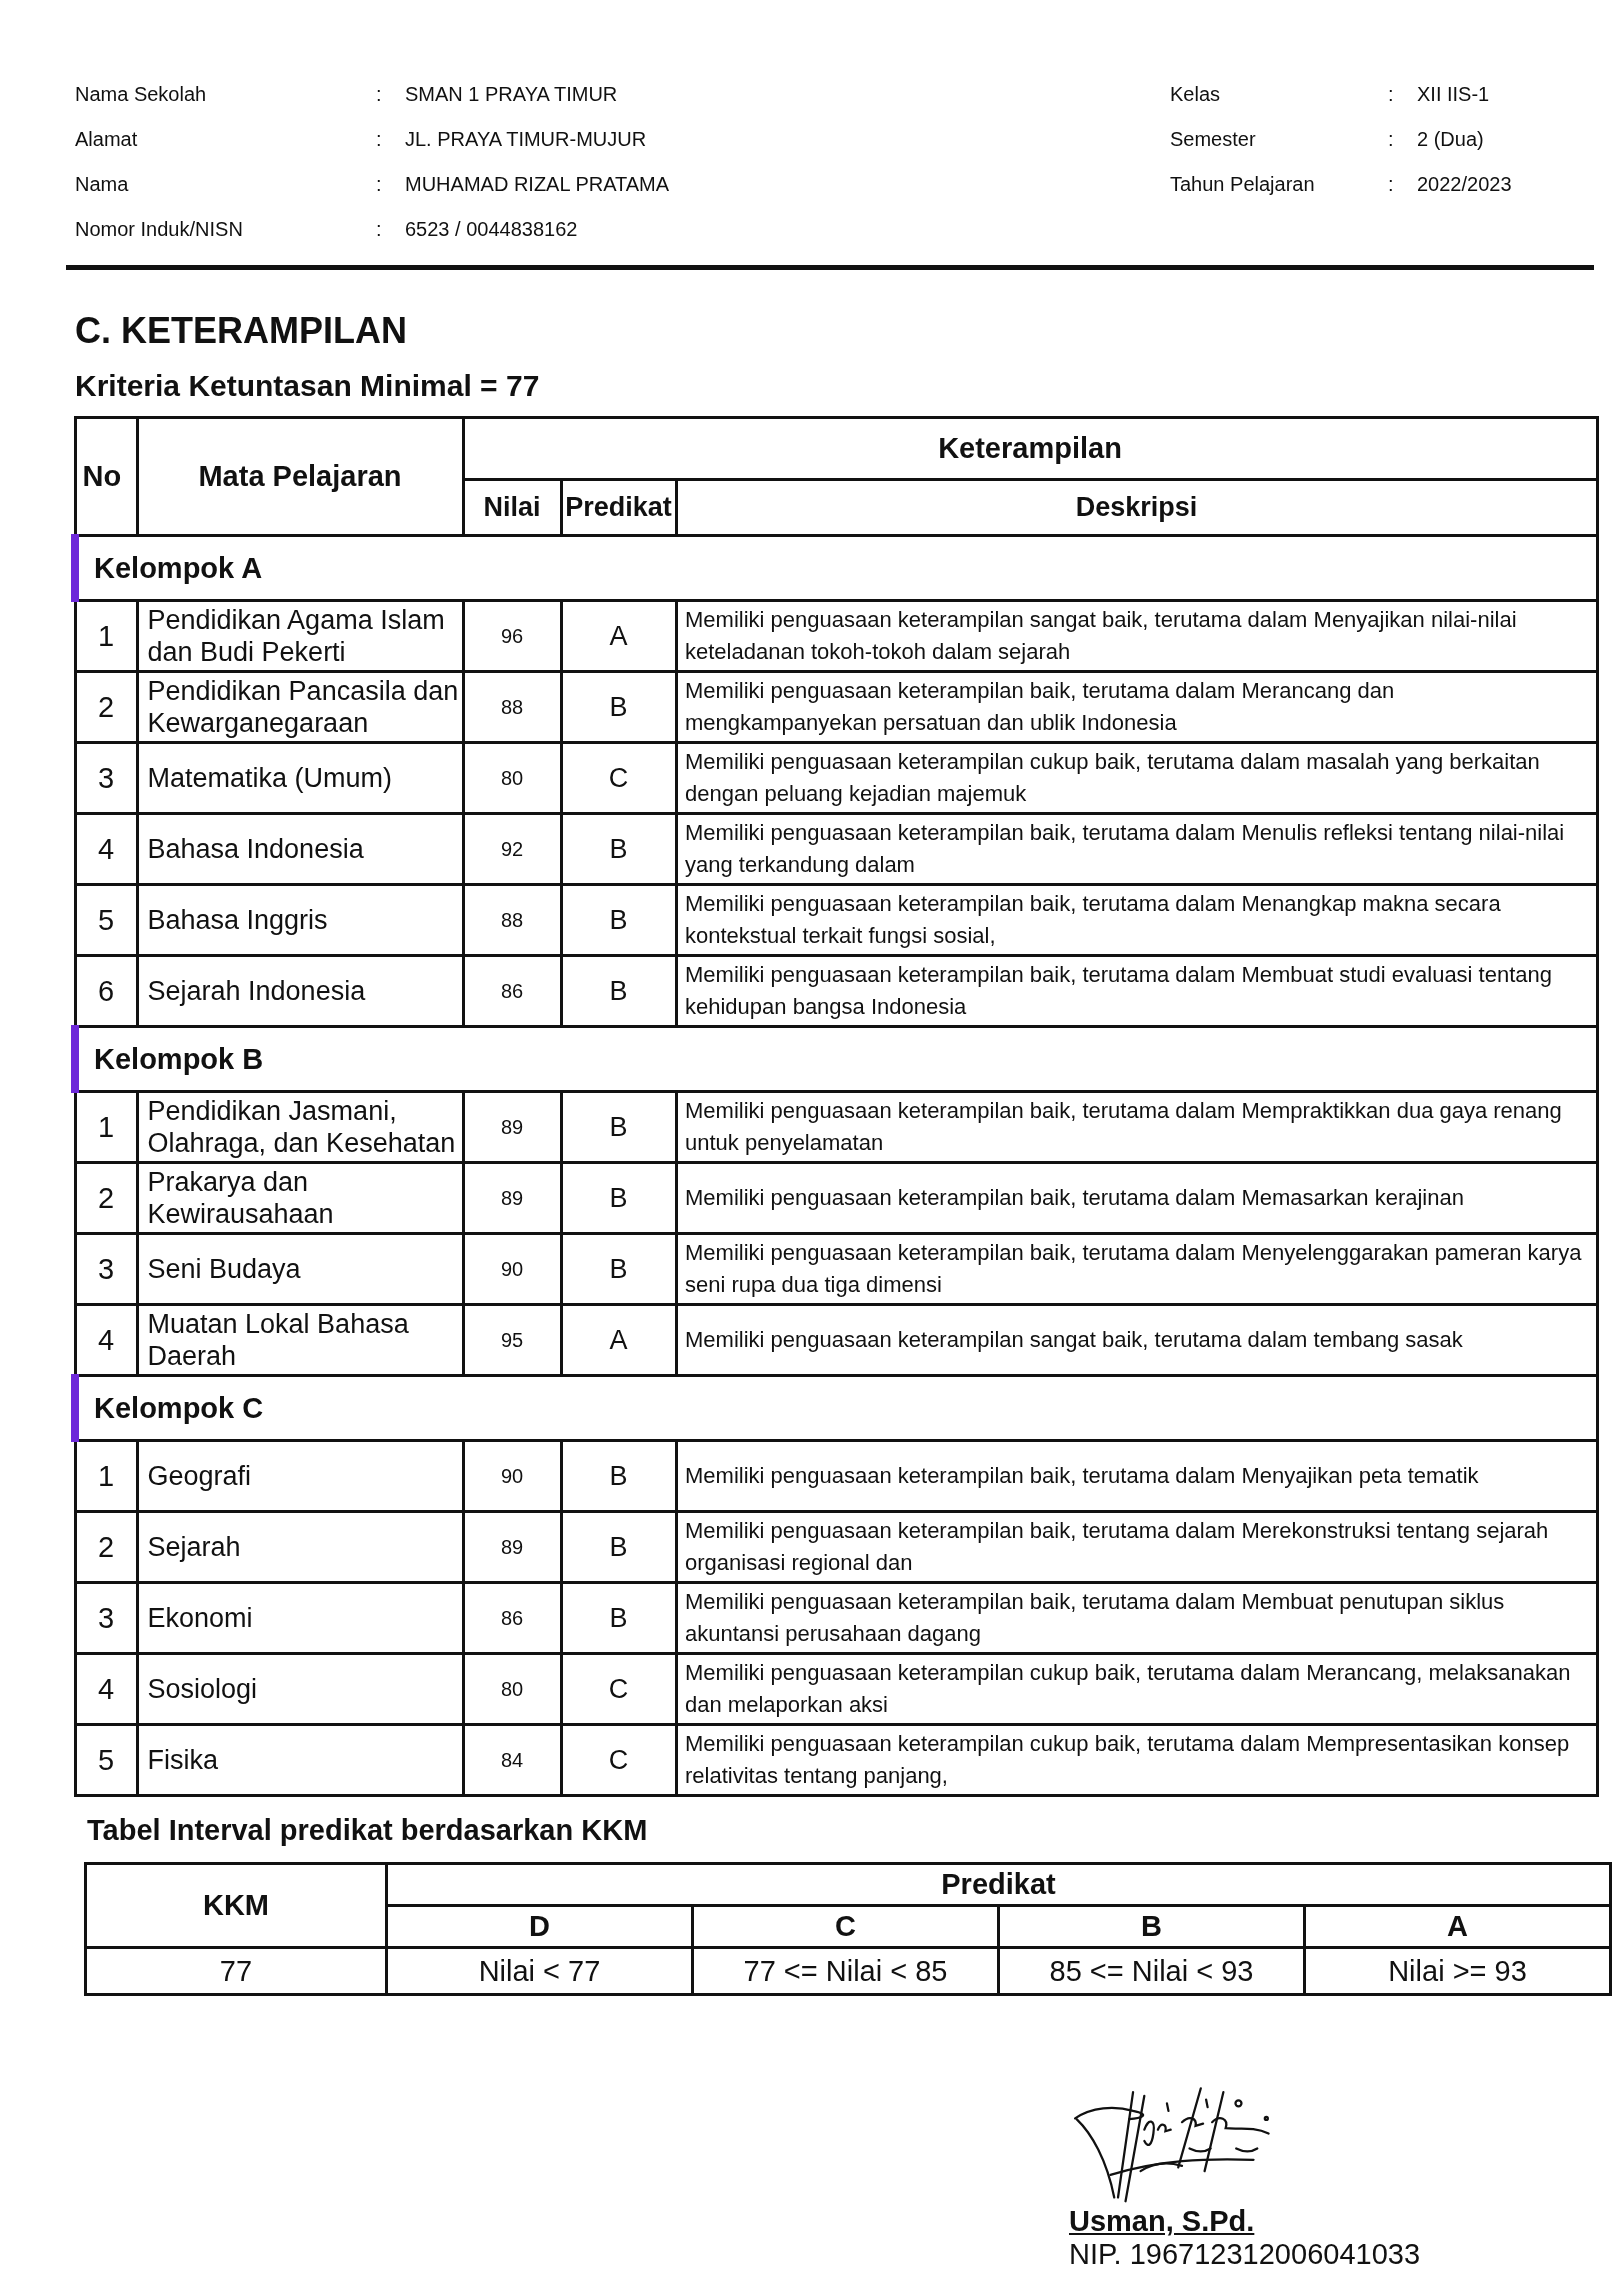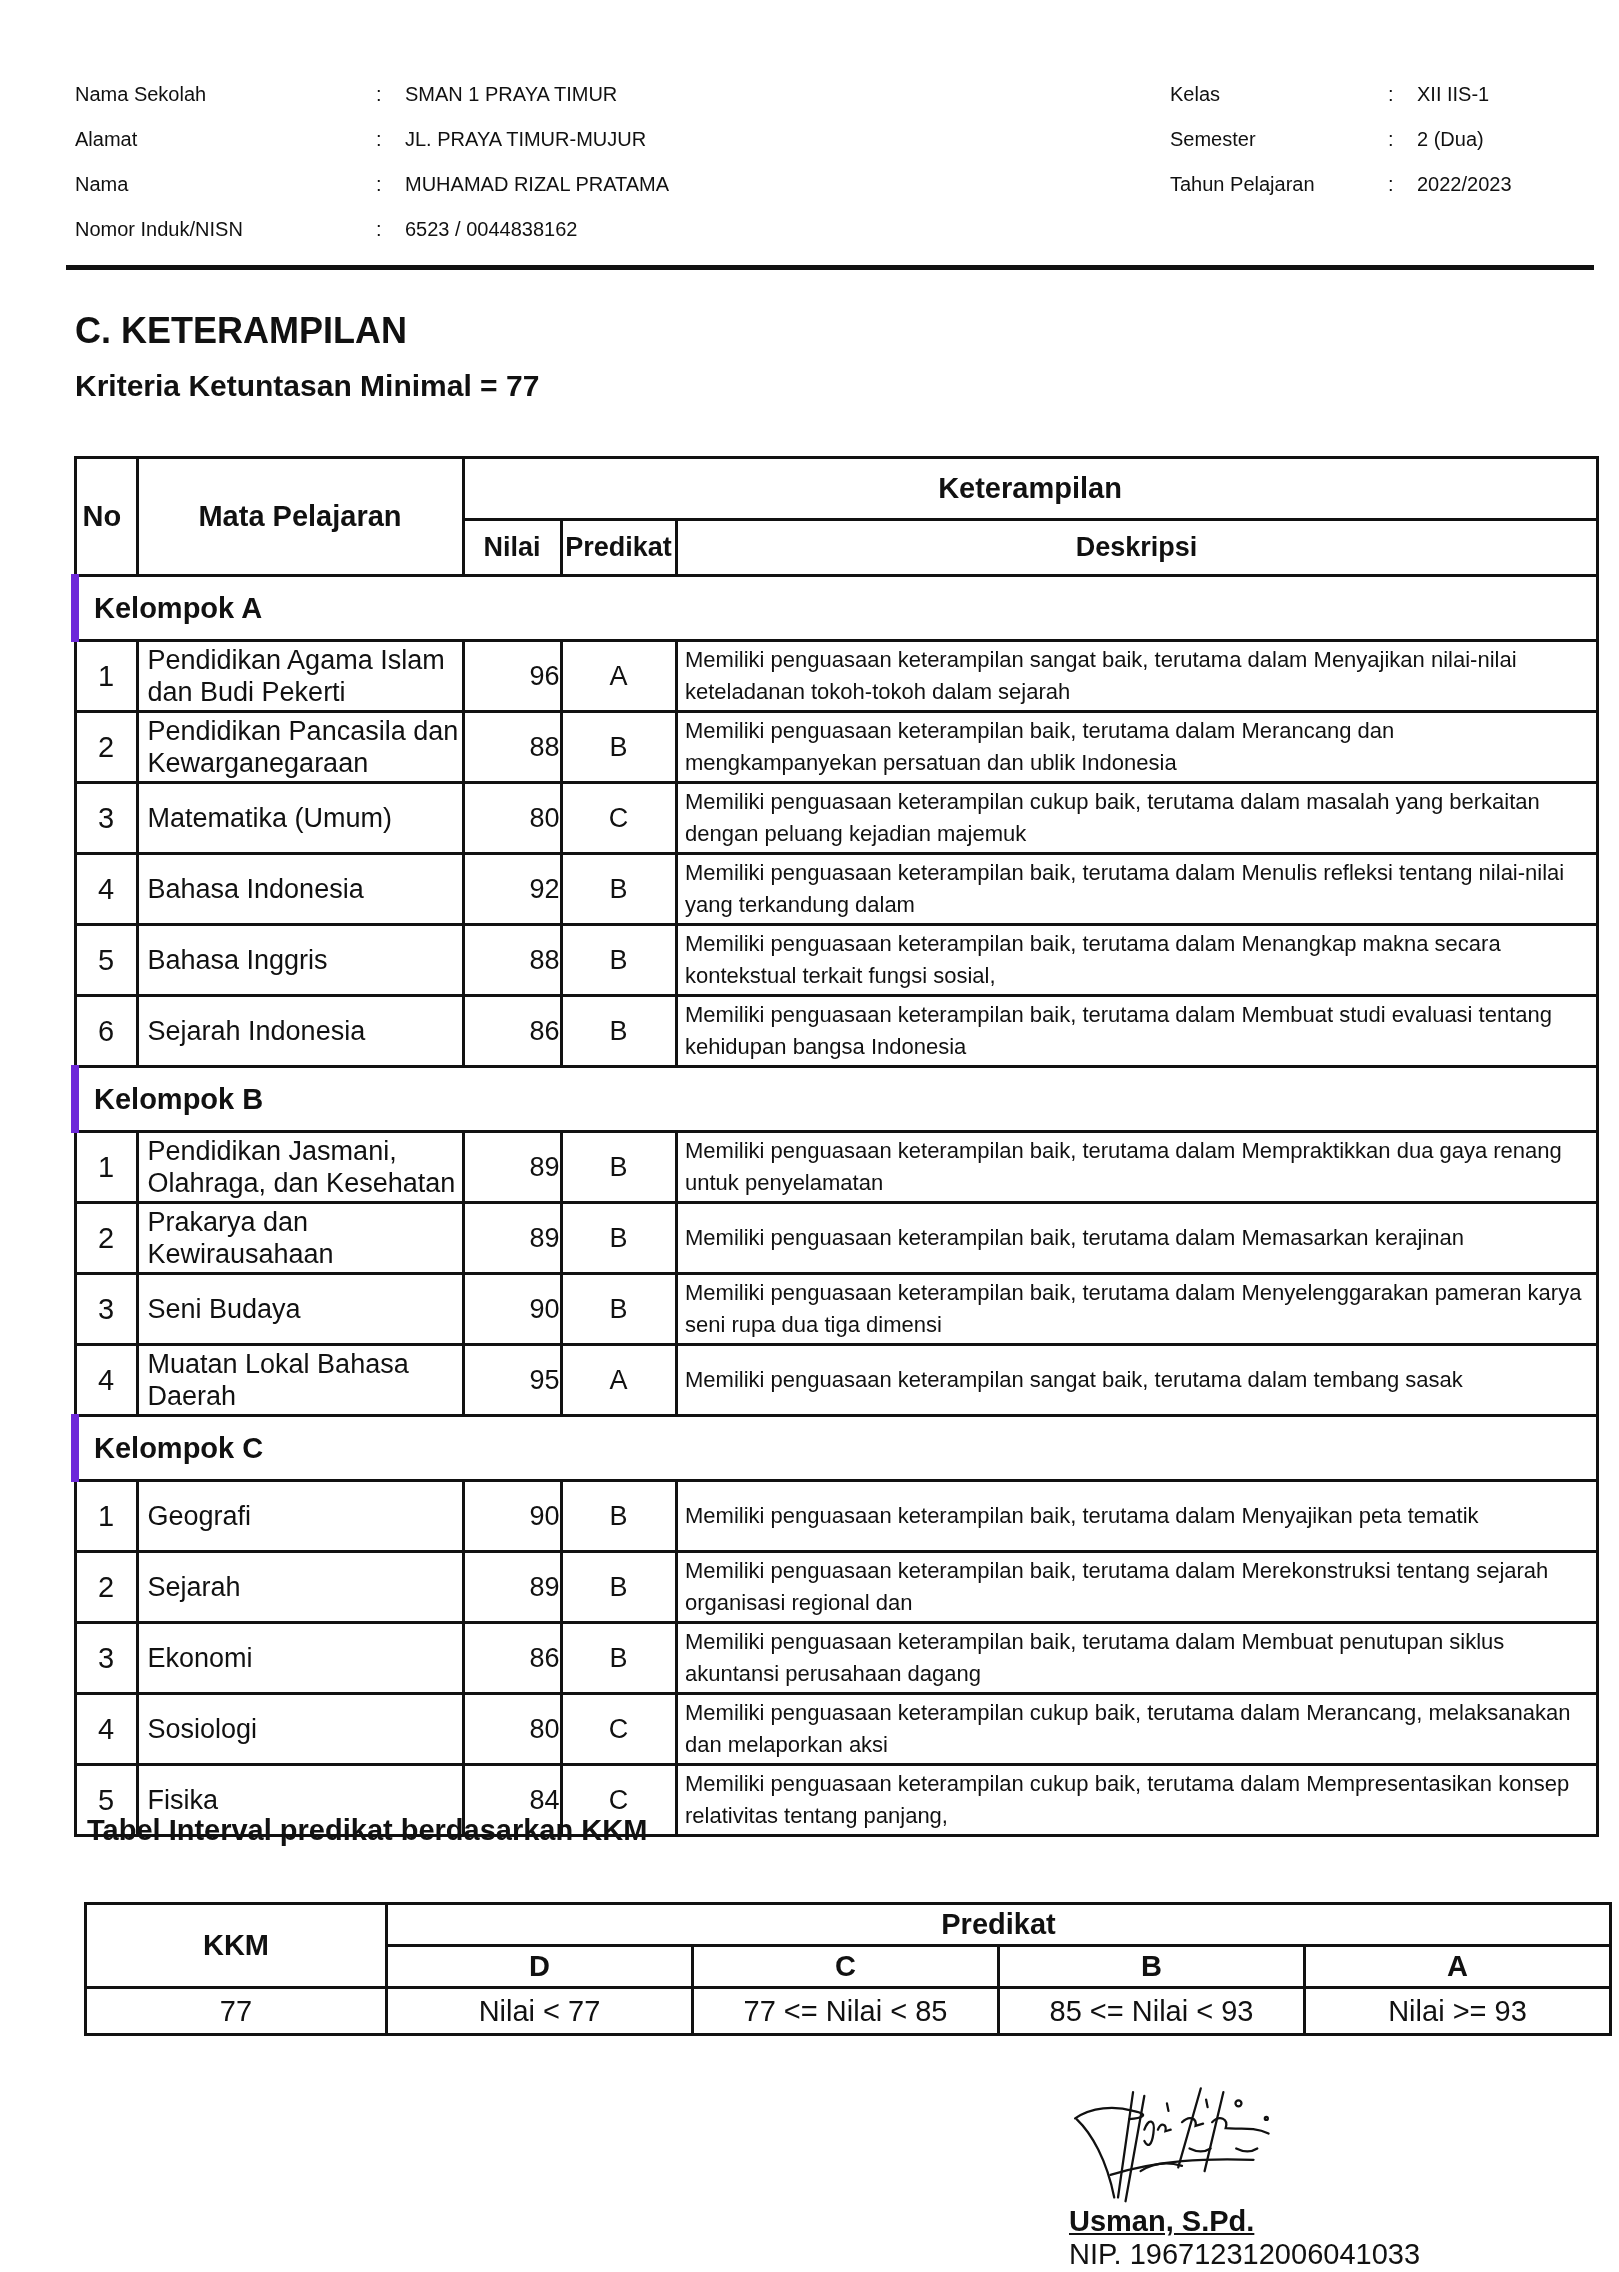--- a/index.html
+++ b/index.html
@@ -23,42 +23,42 @@
   .header-rule {
     position: absolute; left: 66px; top: 265px; width: 1528px; height: 4.5px;
     background: #111;
   }
 
   
   .section-title { position: absolute; left: 75px; top: 310px; font-size: 36px; font-weight: bold; }
   .kkm-title { position: absolute; left: 75px; top: 369px; font-size: 30px; font-weight: bold; }
 
   
-  table { border-collapse: collapse; margin-top: 40px; }
+  table { border-collapse: collapse; }
   .main-table {
     position: absolute; left: 71px; top: 416px; width: 1522px;
     table-layout: fixed;
   }
   .main-table td, .main-table th {
     border: 3px solid #111;
     vertical-align: middle;
   }
   .main-table th { font-weight: bold; font-size: 29px; text-align: center; }
   .main-table th.no-head { text-align: left; padding-left: 6px; }
   .h1 { height: 62px; }
   .h2 { height: 56px; }
   .main-table th.small { font-size: 27px; }
   .group-row td {
     height: 65px; font-size: 29px; font-weight: bold; padding-left: 15px;
     border-left: 8px solid #6d28d9; border-right: 3px solid #111;
   }
   .data-row td { height: 71px; }
   .c-no { font-size: 29px; text-align: center; }
   .c-subj { font-size: 27px; padding-left: 9px; line-height: 32px; }
-  .c-val { font-size: 27px; text-align: right; }
+  .c-val { font-size: 20px; text-align: center; }
   .c-pred { font-size: 27px; text-align: center; }
   .c-desc { font-size: 22px; padding-left: 7.5px; padding-right: 6px; line-height: 32px; }
 
   
   .interval-title { position: absolute; left: 87px; top: 1814px; font-size: 29px; font-weight: bold; }
   .interval-table {
     position: absolute; left: 84px; top: 1862px; width: 1526px; table-layout: fixed;
   }
   .interval-table td, .interval-table th { border: 3px solid #111; text-align: center; }
   .interval-table th { font-weight: bold; font-size: 29px; }

